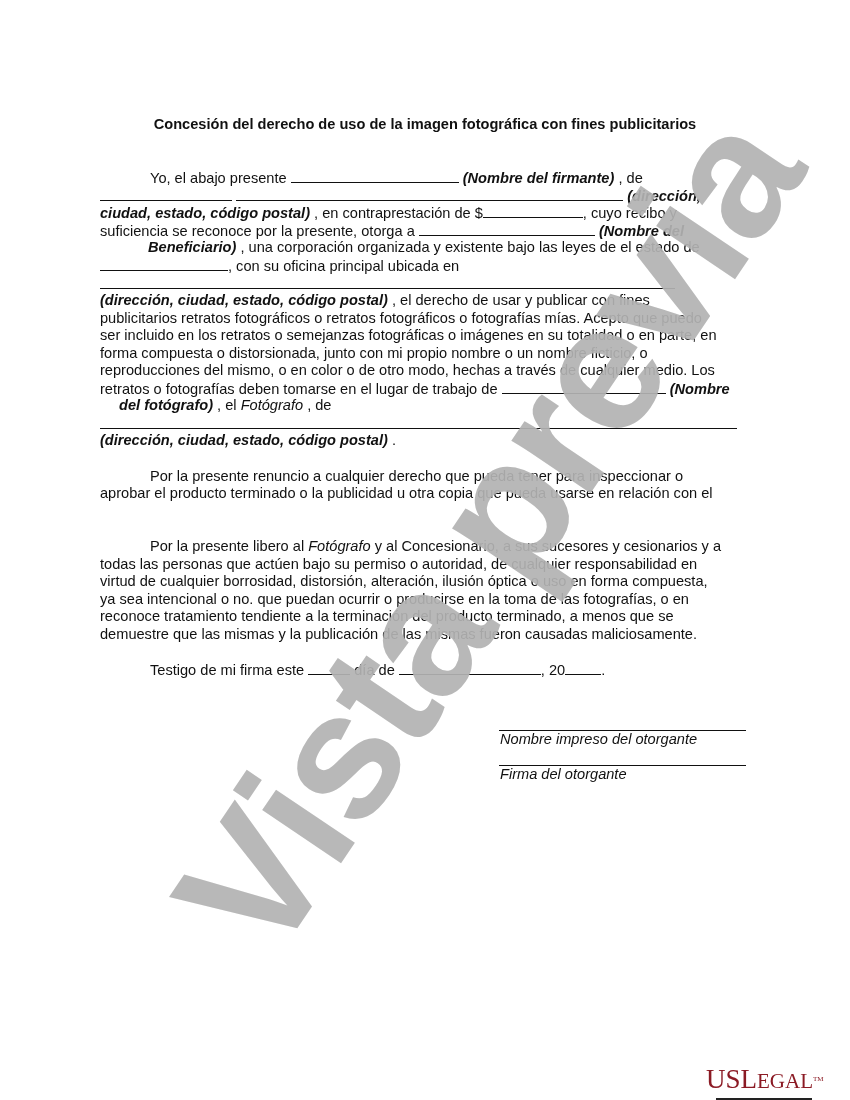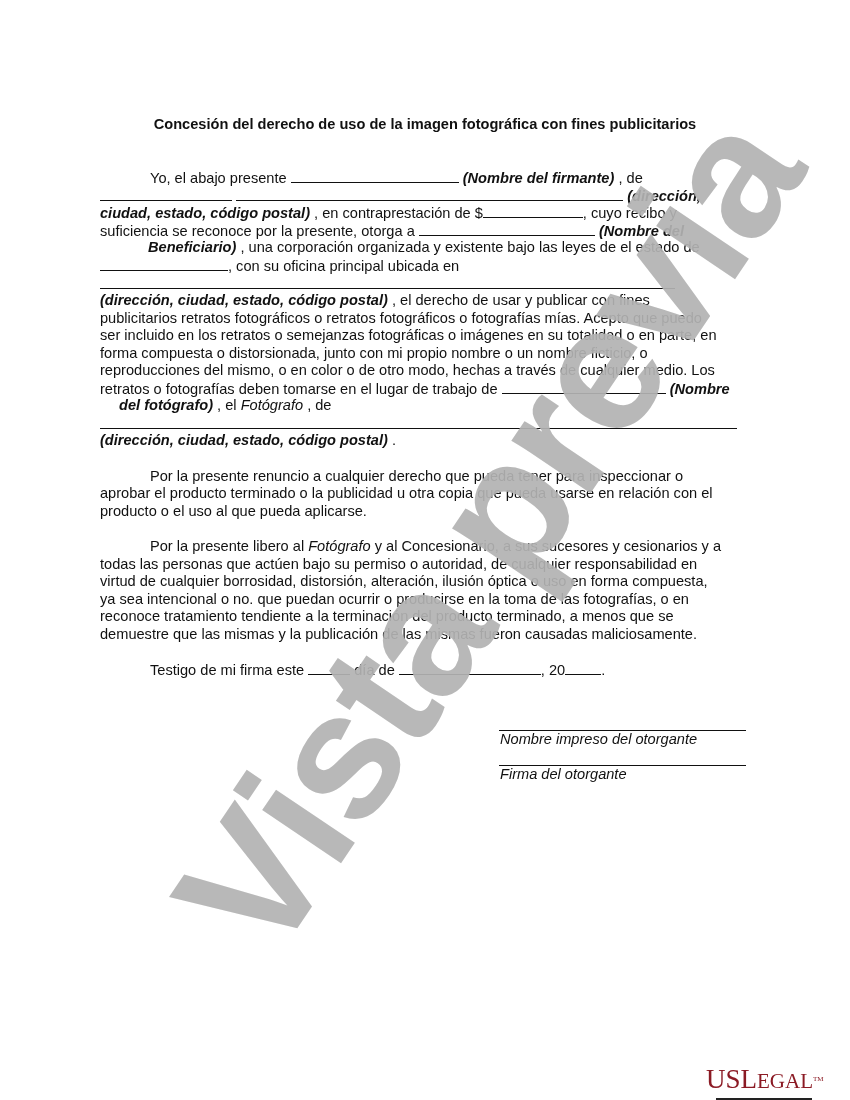--- a/index.html
+++ b/index.html
@@ -76,21 +76,20 @@
   <div class="line" style="top:381px;margin-left:19px;">
     <span class="b">del fotógrafo)</span><span> , el </span><span class="i">Fotógrafo</span><span> , de</span>
   </div>
   <div class="rule" style="top:412px; left:100px; width:637px;"></div>
   <div class="line" style="top:416px;">
     <span class="b">(dirección, ciudad, estado, código postal)</span><span> .</span>
   </div>
 
   <div class="line" style="top:452px; left:150px;">Por la presente renuncio a cualquier derecho que pueda tener para inspeccionar o</div>
   <div class="line" style="top:469px;">aprobar el producto terminado o la publicidad u otra copia que pueda usarse en relación con el</div>
-  <div class="line" style="top:487px;">producto o el uso al que pueda aplicarse.</div>
 
   <div class="line" style="top:522px; left:150px;">
     <span>Por la presente libero al </span><span class="i">Fotógrafo</span><span> y al Concesionario, a sus sucesores y cesionarios y a</span>
   </div>
   <div class="line" style="top:540px;">todas las personas que actúen bajo su permiso o autoridad, de cualquier responsabilidad en</div>
   <div class="line" style="top:557px;">virtud de cualquier borrosidad, distorsión, alteración, ilusión óptica o uso en forma compuesta,</div>
   <div class="line" style="top:575px;">ya sea intencional o no. que puedan ocurrir o producirse en la toma de las fotografías, o en</div>
   <div class="line" style="top:592px;">reconoce tratamiento tendiente a la terminación del producto terminado, a menos que se</div>
   <div class="line" style="top:610px;">demuestre que las mismas y la publicación de las mismas fueron causadas maliciosamente.</div>
 

